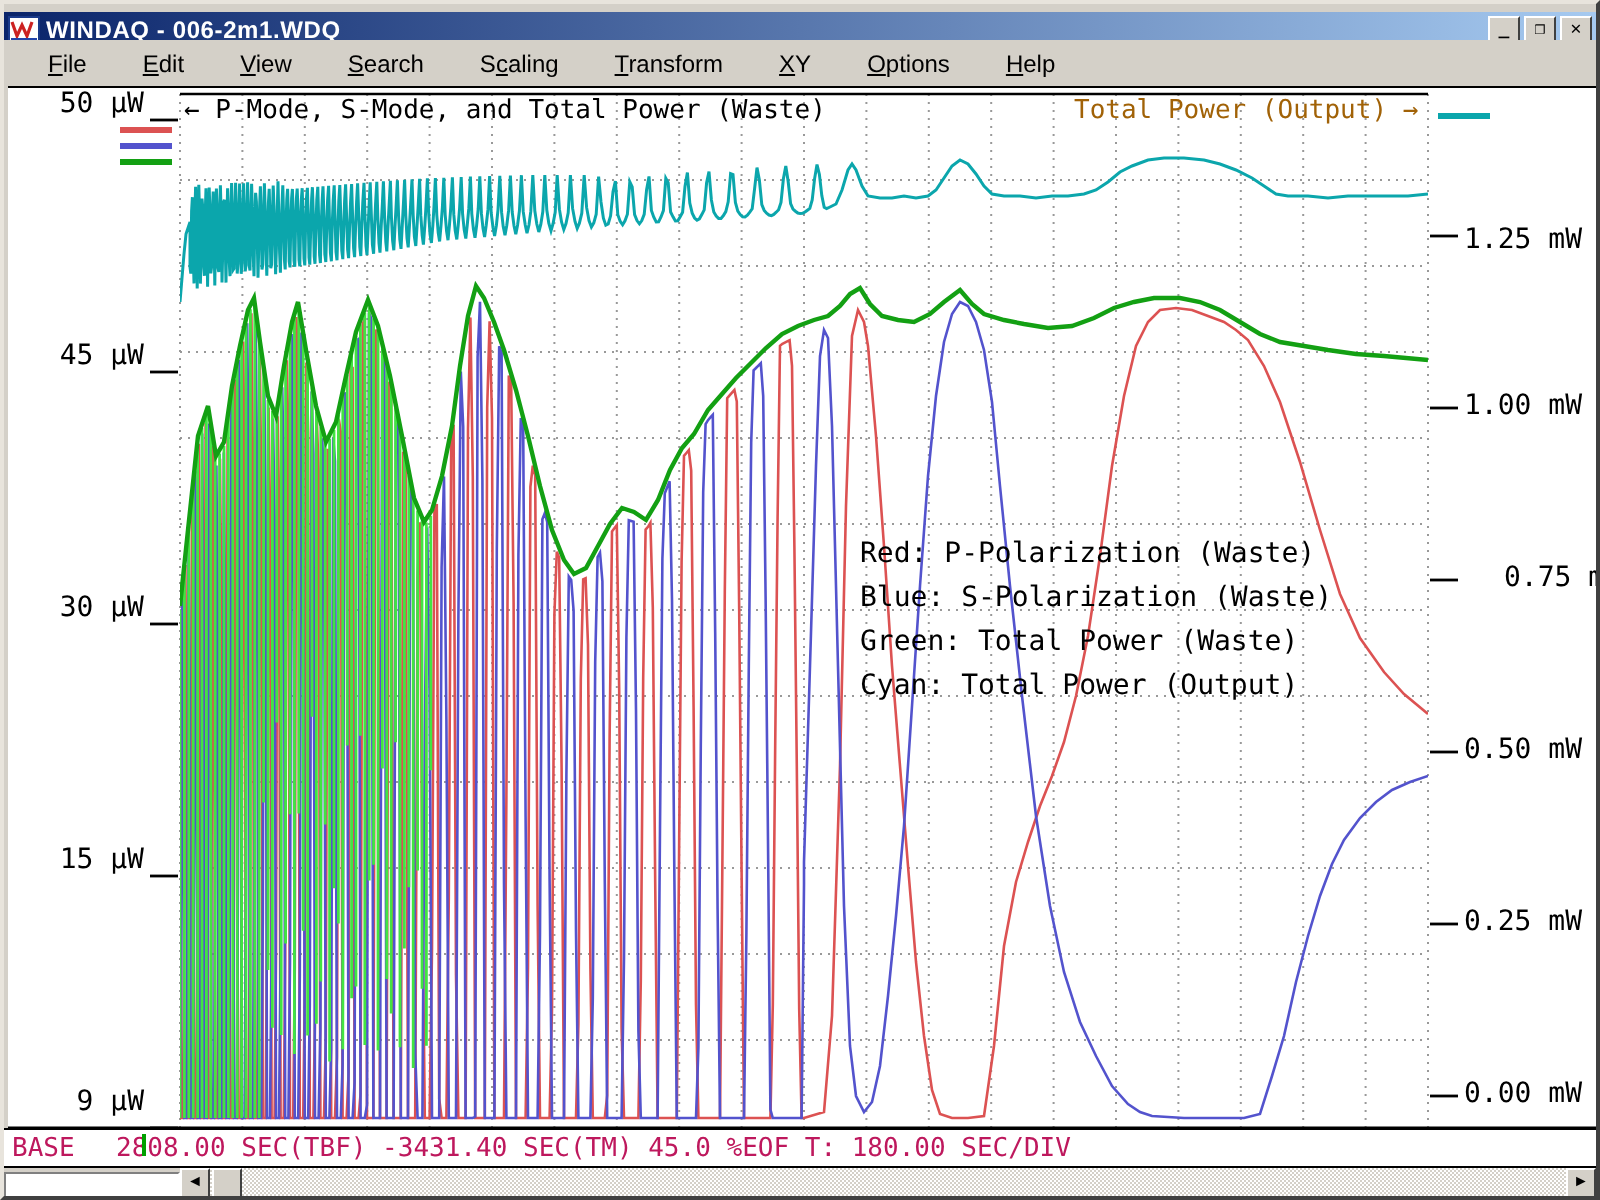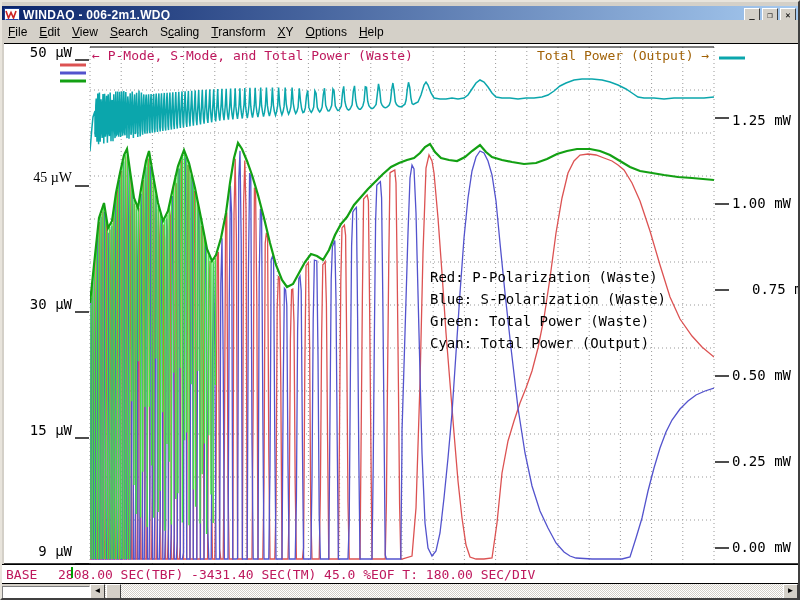--- a/index.html
+++ b/index.html
@@ -8,21 +8,21 @@
   .titlebar{position:absolute;left:0;top:4px;width:796px;height:18px;
      background:linear-gradient(to right,#0a246a,#a6caf0);display:flex;align-items:center;}
   .ticon{width:16px;height:14px;margin:0 3px 0 2px;flex:none;}
   .ttext{color:#fff;font-weight:bold;font-size:12px;letter-spacing:0.3px;flex:1;white-space:nowrap;}
   .tbtns{display:flex;gap:2px;margin-right:2px;}
   .tb{width:16px;height:14px;background:#d4d0c8;border:1px solid;border-color:#fff #404040 #404040 #fff;
       font-size:9px;font-weight:bold;color:#000;text-align:center;line-height:12px;box-sizing:border-box;
       font-family:"DejaVu Sans Mono",monospace;}
   .menubar{position:absolute;left:0;top:18px;width:796px;height:23px;background:#d4d0c8;
       display:flex;align-items:center;font-size:12px;color:#000;}
-  .mi{padding:2px 6px;margin-left:0;white-space:nowrap;}
+  .mi{padding:2px 6px;margin-left:16px;white-space:nowrap;}
   .u{text-decoration:underline;}
   .chartarea{position:absolute;left:2px;top:41px;width:796px;height:521px;background:#fff;border-top:1px solid #000;}
   .mono{font-family:"DejaVu Sans Mono",monospace;}
   .axlab{position:absolute;font-size:14px;color:#000;white-space:nowrap;}
   .llab{width:64px;text-align:right;left:4px;}
   .rlab{left:728px;}
   .anno{position:absolute;top:4px;font-size:13px;white-space:nowrap;}
   .legend{position:absolute;left:426px;top:222px;font-size:14px;color:#000;line-height:22px;white-space:nowrap;}
   .statusbar{position:absolute;left:0;top:562px;width:796px;height:20px;background:#fff;border-top:1px solid #000;
      border-bottom:1px solid #000;box-sizing:border-box;font-size:13px;color:#be185d;}
@@ -130,25 +130,25 @@
        <g clip-path="url(#plotclip)">
             <path d="M88 381.9L88.5 556L89.1 556L89.6 556L90.1 436.6L90.7 279.5L91.2 357.2L91.8 556L92.3 556L92.9 556L93.4 427.2L94 248.3L94.5 331.3L95.1 556L95.7 556L96.2 556L96.8 418.6L97.4 218.9L97.9 308.5L98.5 556L99.1 556L99.7 556L100.2 419L100.8 208.5L101.4 296.3L102 556L102.6 556L103.2 556L103.8 426.6L104.4 219.9L105 304.6L105.6 556L106.2 556L106.8 556L107.4 436.2L108 226.4L108.7 301.4L109.3 556L109.9 556L110.5 556L111.2 437.3L111.8 210.5L112.4 281.8L113.1 556L113.7 556L114.3 556L115 435L115.6 186.8L116.3 259L117 556L117.6 556L118.3 556L118.9 435.5L119.6 167.7L120.3 238.5L121 556L121.6 556L122.3 556L123 438L123.7 153.6L124.4 222.5L125.1 556L125.8 556L126.5 556L127.2 449.1L127.9 172.5L128.6 237.7L129.4 556L130.1 556L130.8 556L131.5 464.5L132.3 200.7L133 253.6L133.8 556L134.5 556L135.3 556L136 475L136.8 205.1L137.5 246.3L138.3 556L139.1 556L139.9 556L140.6 476.4L141.4 177.1L142.2 216.3L143 556L143.8 556L144.6 556L145.4 480.5L146.2 155.5L147.1 192.7L147.9 556L148.7 556L149.6 556L150.4 492.3L151.2 178.3L152.1 213.5L152.9 556L153.8 556L154.7 556L155.5 505.9L156.4 206.5L157.3 232.2L158.2 556L159.1 556L160 556L160.9 517.3L161.8 221.4L162.7 235.8L163.6 556L164.6 556L165.5 556L166.5 525.2L167.4 206.5L168.4 213.1L169.3 556L170.3 556L171.3 556L172.3 533.4L173.3 180L174.3 180.9L175.3 556L176.3 556L177.3 556L178.3 543.7L179.4 159L180.4 156.2L181.5 556L182.5 556L183.6 556L184.7 555.9L185.8 161.8L186.9 164.7L188 556L189.1 556L190.2 556L191.3 556L192.5 187.9L193.6 193.2L194.8 556L196 556L197.2 556L198.4 556L199.6 222.9L200.8 229.1L202 556L203.2 556L204.4 556L205.6 556L206.8 285.8L208 258.1L209.2 444.2L210.4 556L211.6 556L212.8 556L214 471.5L215.2 253.1L216.4 249L217.6 546.4L218.8 556L220 556L221.2 556L222.4 445.8L223.6 217.2L224.8 209.4L226 484.5L227.2 556L228.4 556L229.6 556L230.8 556L232 211.4L233.2 155.7L234.4 235.1L235.6 556L236.8 556L238 556L239.2 556L240.4 556L241.6 200.8L242.8 157.6L244 206.1L245.2 556L246.4 556L247.6 556L248.8 556L250 556L251.2 394.9L252.4 184.8L253.6 188.8L254.8 298.4L256 556L257.2 556L258.4 556L259.6 556L260.8 556L262 480.1L263.2 240.4L264.4 229.8L265.6 234.8L266.8 449.8L268 556L269.2 556L270.4 556L271.6 556L272.8 556L274 500.9L275.2 304.1L276.4 272.9L277.6 275.9L278.8 380.9L280 556L281.2 556L282.4 556L283.6 556L284.8 556L286 556L287.2 508.9L288.4 336.6L289.6 286.7L290.8 286.1L292 319.4L293.2 481L294.4 556L295.6 556L296.8 556L298 556L299.2 556L300.4 556L301.6 544.7L302.8 366.4L304 262.7L305.2 261.1L306.4 259.5L307.6 342.1L308.8 511.4L310 556L311.2 556L312.4 556L313.6 556L314.8 556L316 556L317.2 556L318.4 487.3L319.6 335.7L320.8 261.8L322 260.4L323.2 258.4L324.4 300.6L325.6 438L326.8 556L328 556L329.2 556L330.4 556L331.6 556L332.8 556L334 556L335.2 556L336.4 556L337.6 416.3L338.8 278.1L340 224.9L341.2 223.5L342.4 222.1L343.6 232.3L344.8 350.9L346 499.3L347.2 556L348.4 556L349.6 556L350.8 556L352 556L353.2 556L354.4 556L355.6 556L356.8 556L358 556L359.2 427.4L360.4 292.9L361.6 196.1L362.8 194.7L364 193.3L365.2 192L366.4 197.8L367.6 302.5L368.8 433L370 556L371.2 556L372.4 556L373.6 556L374.8 556L376 556L377.2 556L378.4 556L379.6 556L380.8 556L382 556L383.2 556L384.4 499.7L385.6 369.9L386.8 255.8L388 169.9L389.2 168.9L390.4 168.3L391.6 167.7L392.8 167.1L394 179.9L395.2 270.6L396.4 380.1L397.6 501.5L398.8 556L400 556L400 556L410 553L414 505L418 380L421 250L424 165L427 152L430 158L432 170L436 215L440 270L444 330L448 380L452 430L456 478L460 515L464 542L468 554L474 556L482 556L490 555L495 520L500 470L506 438L512 418L518 400L524 385L530 368L536 345L542 315L548 275L554 230L560 195L566 170L572 158L578 152L586 151L594 152L602 155L610 158L616 162L622 167L630 180L638 198L648 228L658 262L668 294L678 316L690 333L700 344L712 354" fill="none" stroke="#dc5252" stroke-width="1.3"></path>
             <path d="M88 556L88.5 441.6L89.1 294.8L89.6 369.7L90.1 556L90.7 556L91.2 556L91.8 431.8L92.3 263.9L92.9 344.4L93.4 556L94 556L94.5 556L95.1 422.8L95.7 232.6L96.2 317.9L96.8 556L97.4 556L97.9 556L98.5 418.5L99.1 213.7L99.7 302.5L100.2 556L100.8 556L101.4 556L102 419.6L102.6 208.7L103.2 298.3L103.8 556L104.4 556L105 556L105.6 433.6L106.2 229.7L106.8 306.1L107.4 556L108 556L108.7 556L109.3 437.8L109.9 223.2L110.5 294.5L111.2 556L111.8 556L112.4 556L113.1 435.7L113.7 197.1L114.3 269.3L115 556L115.6 556L116.3 556L117 435.1L117.6 176.9L118.3 248.5L118.9 556L119.6 556L120.3 556L121 436.3L121.6 158.6L122.3 228.8L123 556L123.7 556L124.4 556L125.1 440.9L125.8 156.9L126.5 227.8L127.2 556L127.9 556L128.6 556L129.4 456.9L130.1 187.1L130.8 247.3L131.5 556L132.3 556L133 556L133.8 470L134.5 206.3L135.3 255.8L136 556L136.8 556L137.5 556L138.3 475.5L139.1 190.7L139.9 230.8L140.6 556L141.4 556L142.2 556L143 478L143.8 164L144.6 202.7L145.4 556L146.2 556L147.1 556L147.9 485.1L148.7 163.3L149.6 203.1L150.4 556L151.2 556L152.1 556L152.9 499.2L153.8 192.7L154.7 223.8L155.5 556L156.4 556L157.3 556L158.2 511.7L159.1 216.1L160 238.5L160.9 556L161.8 556L162.7 556L163.6 521.2L164.6 215.8L165.5 227.6L166.5 556L167.4 556L168.4 556L169.3 529.1L170.3 193.2L171.3 197L172.3 556L173.3 556L174.3 556L175.3 538.2L176.3 167.2L177.3 166.5L178.3 556L179.4 556L180.4 556L181.5 549.6L182.5 153.4L183.6 156.2L184.7 556L185.8 556L186.9 556L188 556L189.1 173.7L190.2 178.4L191.3 556L192.5 556L193.6 556L194.8 556L196 204.9L197.2 210.8L198.4 556L199.6 556L200.8 556L202 556L203.2 241.5L204.4 247.7L205.6 523.5L206.8 556L208 556L209.2 556L210.4 362.3L211.6 260.7L212.8 343.6L214 556L215.2 556L216.4 556L217.6 556L218.8 280.6L220 235.2L221.2 356.6L222.4 556L223.6 556L224.8 556L226 556L227.2 305L228.4 182.8L229.6 210.3L230.8 556L232 556L233.2 556L234.4 556L235.6 555.4L236.8 175.5L238 147.9L239.2 237L240.4 556L241.6 556L242.8 556L244 556L245.2 556L246.4 271.8L247.6 170.1L248.8 173.5L250 438.8L251.2 556L252.4 556L253.6 556L254.8 556L256 556L257.2 274.5L258.4 206L259.6 210.6L260.8 405.5L262 556L263.2 556L264.4 556L265.6 556L266.8 556L268 463.2L269.2 256.6L270.4 253.6L271.6 258L272.8 436.8L274 556L275.2 556L276.4 556L277.6 556L278.8 556L280 556L281.2 384.2L282.4 285.3L283.6 287L284.8 302.3L286 462.5L287.2 556L288.4 556L289.6 556L290.8 556L292 556L293.2 556L294.4 496.3L295.6 328L296.8 275.5L298 273.3L299.2 287.6L300.4 438.4L301.6 556L302.8 556L304 556L305.2 556L306.4 556L307.6 556L308.8 556L310 475.9L311.2 315.8L312.4 257.1L313.6 257.5L314.8 257.9L316 351.9L317.2 512.2L318.4 556L319.6 556L320.8 556L322 556L323.2 556L324.4 556L325.6 556L326.8 556L328 411L329.2 276.3L330.4 243.6L331.6 240.6L332.8 237.6L334 296.9L335.2 436.9L336.4 556L337.6 556L338.8 556L340 556L341.2 556L342.4 556L343.6 556L344.8 556L346 556L347.2 520.9L348.4 369.2L349.6 243.1L350.8 209.1L352 207.1L353.2 205.7L354.4 204.4L355.6 313.2L356.8 451.7L358 556L359.2 556L360.4 556L361.6 556L362.8 556L364 556L365.2 556L366.4 556L367.6 556L368.8 556L370 556L371.2 463.5L372.4 329.8L373.6 218.2L374.8 182.2L376 181L377.2 179.8L378.4 178.6L379.6 194.9L380.8 295.2L382 417.3L383.2 551.8L384.4 556L385.6 556L386.8 556L388 556L389.2 556L390.4 556L391.6 556L392.8 556L394 556L395.2 556L396.4 556L397.6 556L398.8 556L400 439.4L400 428L403 330L406 230L408 175L410 162L412 166L414 210L417 330L420 450L423 520L426 545L430 553L434 548L438 530L442 495L446 455L450 410L454 350L458 290L462 235L466 195L470 168L474 154L478 148L482 150L486 158L490 172L494 198L498 240L503 290L509 345L516 405L523 450L530 483L538 508L546 525L554 540L562 549L568 553L574 555L590 556L605 556L620 556L628 554L634 535L640 515L646 488L652 465L658 445L664 429L670 417L678 406L686 398L694 392L703 388L712 385" fill="none" stroke="#5353cd" stroke-width="1.3"></path>
             <path d="M88 302V556M90.2 281.1V556M92.4 260.2V556M94.6 239.6V556M96.8 218.9V556M99 211V556M101.2 204.4V556M103.4 210.8V556M105.6 224.5V556M107.8 223.8V556M110 220V556M112.2 204.6V556M114.4 190V556M116.6 179V556M118.8 168.4V556M121 158.5V556M123.2 151.6V556M125.4 150.9V556M127.6 167.1V556M129.8 182.2V398.2M132 197V482M134.2 202.5V510.9M136.4 204.5V358.3M138.6 190.8V514.5M140.8 177.6V468.8M143 165.5V404.1M145.2 156V524M147.4 152.4V403.8M149.6 165.6V462.4M151.8 178.5V514.8M154 190.8V355.4M156.2 202.7V508.9M158.4 210.6V487.8M160.6 218.6V409.3M162.8 216.4V527.8M165 212V441.1M167.2 204.5V458.7M169.4 194.4V521.6M171.6 184.4V369.7M173.8 174.7V496.1M176 165V490.2M178.2 159.1V364.9M180.4 153.3V519.5M182.6 150.6V437.2M184.8 156.3V429.4M187 162V522.3M189.2 171.2V381.3M191.4 180.3V486.5M193.6 190V503.8M195.8 201V368.1M198 212V520.6M200.2 223.2V471.2M202.4 234.6V440.6M204.6 245.9V531M206.8 252.3V432.2M209 257.6V491.4M211.2 258.2V519.9M213.4 254.9V382.1" fill="none" stroke="#42e442" stroke-width="1.4"></path>
             <path d="M88 300L92 262L97 215L102 200L106 225L110 218L114 190L118 170L122 152L125 146L128 168L132 195L136 205L140 180L144 158L147 148L151 172L156 200L161 218L166 208L171 185L176 163L182 147L187 160L193 185L199 215L205 246L210 258L214 252L219 235L224 210L228 180L232 155L236 140L240 146L245 158L250 172L256 192L262 215L268 240L274 262L280 277L285 284L291 281L297 270L303 259L309 251L315 253L321 257L327 247L333 232L339 221L345 214L352 202L359 194L366 186L373 179L381 171L389 164L397 160L405 157L412 155L418 150L423 144L428 141L433 149L439 155L447 157L455 158L463 154L470 148L478 142L484 149L490 154L500 157L510 159L522 161L534 160L545 156L555 151L565 148L575 146L588 146L598 148L608 152L618 158L628 164L638 168L650 170L662 172L676 174L690 175L712 177" fill="none" stroke="#13a013" stroke-width="2.2"></path>
             <path d="M88 148L89 136L90 124L91 114L93 108L93 130.4L93.4 133.8L93.8 102.6L94.2 95.6L94.6 122.6L95 138.7L95.4 105.4L95.8 90.4L96.2 111.4L96.6 141.3L97 107.4L97.4 89.4L97.8 105.7L98.2 138.8L98.6 122.1L99 96.3L99.4 101L99.8 129L100.2 134.9L100.6 104.5L101 91.1L101.4 111.6L101.8 140.4L102.2 110.7L102.6 90.8L103 104.5L103.4 133.7L103.8 130.3L104.2 102.8L104.6 92.8L105 114L105.4 139.7L105.8 110.6L106.2 91.3L106.6 103.7L107 130.8L107.4 133L107.8 104.8L108.2 89.6L108.6 105.9L109 138.2L109.4 120.8L109.8 98L110.2 96.9L110.6 118.7L111 138.3L111.4 108.8L111.8 91.2L112.2 102.8L112.6 127.3L113 135.1L113.4 105.8L113.8 88.5L114.2 105.2L114.6 131.9L115 131.3L115.4 105L115.8 88.4L116.2 105.7L116.6 133.8L117 128.8L117.4 104.3L117.8 88.8L118.2 105.8L118.6 133.9L119 128.2L119.4 104.3L119.8 88.6L120.2 105.7L120.6 132.7L121 129.6L121.4 105.1L121.8 88.1L122.2 105.2L122.6 129.8L123 132.3L123.4 105.8L123.8 88.9L124.2 103.2L124.6 124.2L125 135.1L125.4 108.9L125.8 93.4L126.2 97.9L126.6 115.2L127 135.8L127.4 119.3L127.8 100.9L128.2 90.2L128.6 105.8L129 131.8L129.4 129.3L129.8 105.6L130.2 88.6L130.6 102.6L131 121L131.4 134.9L131.8 114.8L132.2 98.7L132.6 91.4L133 105.8L133.4 131.1L133.8 129.3L134.2 105.7L134.6 89.8L135 100.1L135.4 116L135.8 134.1L136.2 121.1L136.6 103.4L137 87.6L137.4 104.5L137.8 123.2L138.2 133.4L138.6 114.1L139 99.4L139.4 89.6L139.8 105.6L140.2 126.8L140.6 131.7L141 109.9L141.4 96.7L141.8 91.4L142.2 105.7L142.6 127.7L143 130.7L143.4 108.8L143.8 96.2L144.2 91.5L144.6 105.7L145 127.3L145.4 130.4L145.8 108.9L146.2 96.3L146.6 91.3L147.1 105.7L147.5 126.8L147.9 130.1L148.3 109.1L148.7 96.4L149.1 91.1L149.5 105.7L150 126.3L150.4 129.7L150.8 109.2L151.2 96.6L151.7 90.9L152.1 105.7L152.5 125.8L152.9 129.3L153.4 109.4L153.8 96.7L154.2 90.6L154.7 105.6L155.1 125.2L155.5 128.9L156 109.5L156.4 96.8L156.9 90.4L157.3 105.6L157.8 124.6L158.2 128.5L158.6 109.6L159.1 97L159.5 90.2L160 105.6L160.4 124.1L160.9 128L161.4 109.7L161.8 97.1L162.3 89.9L162.7 105.6L163.2 123.5L163.7 127.6L164.1 109.8L164.6 97.3L165.1 89.7L165.5 105.5L166 122.9L166.5 127.1L167 109.9L167.4 97.5L167.9 89.5L168.4 105.5L168.9 122.3L169.4 126.6L169.9 110L170.3 97.6L170.8 89.2L171.3 105.5L171.8 121.7L172.3 126.1L172.8 110.1L173.3 97.8L173.8 89L174.3 105.4L174.8 121.1L175.3 125.6L175.8 110.2L176.3 98L176.8 88.7L177.4 105.4L177.9 120.5L178.4 125L178.9 110.2L179.4 98.1L180 88.4L180.5 105.3L181 119.9L181.5 124.5L182.1 110.3L182.6 98.3L183.1 88.2L183.7 105.3L184.2 119.3L184.8 123.9L185.3 110.3L185.8 98.5L186.4 87.9L186.9 105.2L187.5 118.6L188 123.3L188.6 110.3L189.2 98.7L189.7 87.7L190.3 105.1L190.9 118L191.4 122.7L192 110.3L192.6 98.9L193.2 87.4L193.7 105.1L194.3 117.3L194.9 122.1L195.5 110.3L196.1 99.1L196.7 87.1L197.3 105L197.9 116.7L198.5 121.4L199.1 110.3L199.7 99.3L200.3 86.9L200.9 104.9L201.5 116L202.1 120.7L202.7 110.3L203.3 99.5L204 86.7L204.6 104.8L205.2 115.4L205.9 120L206.5 110.2L207.1 99.8L207.8 86.4L208.4 104.7L209.1 114.7L209.7 119.3L210.4 110.1L211 100L211.7 86.2L212.4 104.6L213 114L213.7 118.5L214.4 110L215 100.2L215.7 86L216.4 104.5L217.1 113.3L217.8 117.7L218.5 109.8L219.2 100.5L219.9 85.9L220.6 104.4L221.3 112.7L222 117.1L222.7 109.8L223.4 100.7L224.2 85.7L224.9 104.2L225.6 112.3L226.4 116.7L227.1 109.8L227.8 101L228.6 85.5L229.3 104.1L230.1 111.9L230.9 116.3L231.6 109.8L232.4 101.2L233.2 85.3L233.9 103.9L234.7 111.5L235.5 115.9L236.3 109.8L237.1 101.5L237.9 85.2L238.7 103.7L239.5 111.1L240.3 115.5L241.1 109.7L242 101.7L242.8 85L243.6 103.5L244.5 110.7L245.3 115L246.2 109.7L247 102L247.9 84.9L248.8 103.2L249.6 110.3L250.5 114.6L251.4 109.6L252.3 102.2L253.2 84.8L254.1 103L255 109.9L255.9 114.1L256.8 109.5L257.7 102.5L258.7 84.6L259.6 102.7L260.6 109.4L261.5 113.6L262.5 109.4L263.4 102.7L264.4 84.6L265.4 102.4L266.4 109L267.4 113L268.4 109.2L269.4 102.9L270.4 84.5L271.4 102L272.4 108.6L273.5 112.4L274.5 109L275.6 103.2L276.6 84.5L277.7 101.6L278.8 108.1L279.9 111.8L281 108.8L282.1 103.4L283.2 84.5L284.3 101.2L285.5 107.7L286.6 111.2L287.7 108.6L288.9 103.6L290.1 84.5L291.3 100.7L292.5 107.3L293.7 110.5L294.9 108.4L296.1 104.1L297.3 85.3L298.5 98L299.7 106.1L300.9 109.6L302.1 109L303.3 104.9L304.5 92.9L305.7 87.5L306.9 104.4L308.1 107.7L309.3 109.4L310.5 107.4L311.7 104.1L312.9 87.9L314.1 90.4L315.3 104.3L316.5 107.3L317.7 108.9L318.9 107.3L320.1 104.2L321.3 91.8L322.5 85.2L323.7 102.2L324.9 105.6L326.1 108L327.3 107.9L328.5 105.5L329.7 102.3L330.9 86.1L332.1 88.3L333.3 103L334.5 105.4L335.7 107.5L336.9 107.4L338.1 105.4L339.3 103.1L340.5 90.2L341.7 83.3L342.9 98.5L344.1 103.6L345.3 106L346.5 107.1L347.7 106.4L348.9 104.3L350.1 101.9L351.3 88.4L352.5 82.8L353.7 97L354.9 103L356.1 105L357.3 106.2L358.5 106.2L359.7 104.8L360.9 102.8L362.1 97.9L363.3 83.8L364.5 84.3L365.7 98.2L366.9 102.6L368.1 104.3L369.3 105.4L370.5 105.5L371.7 104.6L372.9 103.1L374.1 101.4L375.3 91.3L376.5 80.8L377.7 87.1L378.9 99.3L380.1 102.2L381.3 103.6L382.5 104.5L383.7 104.8L384.9 104.2L386.1 103.1L387.3 101.9L388.5 98.2L389.7 86.4L390.9 80L392.1 87.9L393.3 98.8L394.5 101.6L395.7 102.6L396.9 103.5L398.1 103.8L399.3 103.7L400.5 103L401.7 102.1L402.9 101.2L404.1 97L405.3 86.3L406.5 79.3L407.7 84.2L408.9 94.8L410.1 100.6L411.3 101.3L412 101L416 99L419 92L422 82L424 79L426 82L429 90L432 95L438 96L444 96L450 95L456 96L462 95L466 92L470 86L474 80L478 77L482 79L486 84L490 90L494 94L500 95L508 95L516 96L524 95L532 95L540 94L546 92L552 88L558 83L564 80L572 77L580 76L590 76L600 77L608 79L616 82L624 86L630 90L636 94L642 95L652 95L662 96L672 95L682 95L692 95L702 95L712 94" fill="none" stroke="#0ba6ac" stroke-width="1.5"></path>
           </g>
      </svg></div>
     <div class="plothit"></div>
 
-    <div class="anno mono" style="left:88px;color:#be185d;text-align:right;"><span>←</span> <span>P-Mode, S-Mode, and Total Power (Waste)</span></div>
+    <div class="anno mono" style="left:88px;color:#000000;text-align:right;"><span>←</span> <span>P-Mode, S-Mode, and Total Power (Waste)</span></div>
     <div class="anno mono" style="left:533px;color:#a16207;"><span>Total Power (Output)</span> <span>→</span></div>
 
     <div class="axlab llab mono" style="top:0px;">50 µW</div>
-    <div class="axlab llab mono" style="top:126px;font-family:Liberation Serif, serif;">45 µW</div>
+    <div class="axlab llab mono" style="top:126px;">45 µW</div>
     <div class="axlab llab mono" style="top:252px;">30 µW</div>
     <div class="axlab llab mono" style="top:378px;">15 µW</div>
     <div class="axlab llab mono" style="top:499px;">9 µW</div>
 
     <div class="axlab rlab mono" style="top:68px;">1.25 mW</div>
     <div class="axlab rlab mono" style="top:151px;">1.00 mW</div>
     <div class="axlab rlab mono" style="top:237px;margin-left:20px;">0.75 mW</div>
     <div class="axlab rlab mono" style="top:323px;">0.50 mW</div>
     <div class="axlab rlab mono" style="top:409px;">0.25 mW</div>
     <div class="axlab rlab mono" style="top:495px;">0.00 mW</div>

